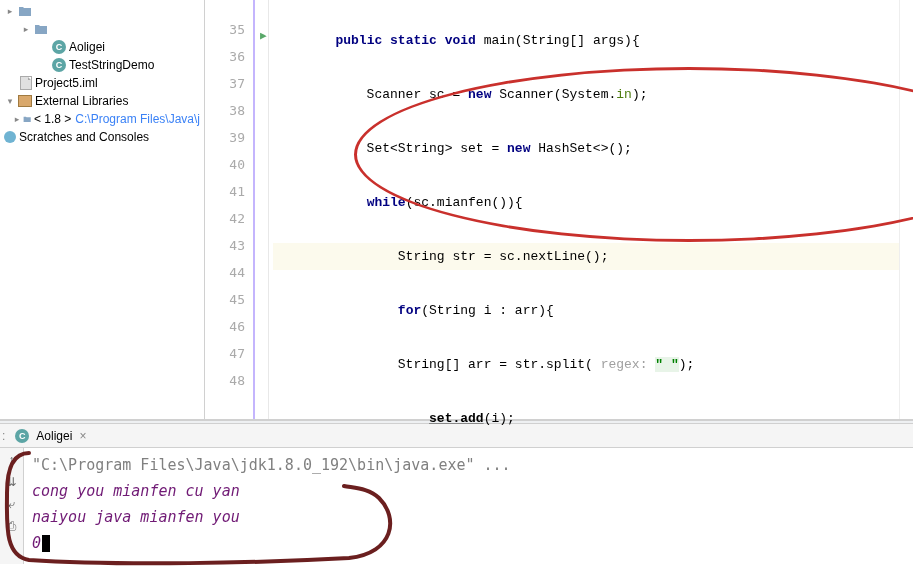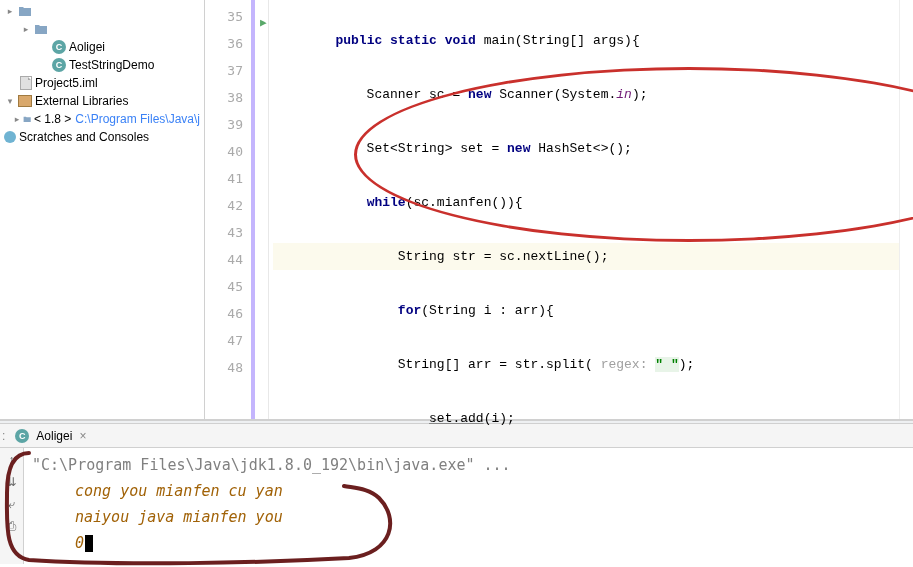--- a/index.html
+++ b/index.html
@@ -9,48 +9,48 @@
 .tree-item { display:flex; align-items:center; height:18px; font-size:12px; color:#000; cursor:pointer; }
 .tree-indent { display:inline-block; width:16px; }
 .tree-toggle { display:inline-block; width:12px; height:12px; text-align:center; line-height:12px; color:#888; margin-right:2px; font-size:9px; }
 .folder-icon-svg { width:14px; height:14px; margin-right:3px; }
 .class-icon { display:inline-flex; width:14px; height:14px; margin-right:3px; border-radius:50%; background:#5ca5a5; color:#fff; font-size:9px; font-weight:bold; align-items:center; justify-content:center; }
 .file-icon { display:inline-block; width:12px; height:14px; margin-right:3px; background:#e0e0e0; border:1px solid #aaa; position:relative; }
 .file-icon::after { content:""; position:absolute; right:0; top:0; border-left:3px solid #aaa; border-top:3px solid #fff; }
 .lib-icon { display:inline-block; width:14px; height:12px; margin-right:3px; background:#d9a86c; border:1px solid #a07a40; }
 .scratch-icon { display:inline-block; width:12px; height:12px; margin-right:3px; border-radius:50%; background:#6fb3d2; }
 .editor { flex:1; display:flex; background:#fff; position:relative; }
-.gutter { width:50px; background:#fff; border-right:4px solid #c4b5fd; padding-top:3px; }
+.gutter { width:50px; background:#fff; border-right:2px solid #c4b5fd; padding-top:16px; }
 .gutter-line { height:27px; line-height:27px; text-align:right; padding-right:8px; color:#aaa; font-family:Consolas,monospace; font-size:13px; position:relative; }
 .run-icon { position:absolute; left:55px; top:6px; color:#59a869; font-size:11px; }
 .markers { width:14px; background:#fff; border-right:1px solid #e8e8e8; }
 .code-area { flex:1; font-family:Consolas,"Courier New",monospace; font-size:13px; line-height:27px; white-space:pre; padding-left:4px; position:relative; }
 .code-line { height:27px; }
 .hl-line { background:#fcfaed; }
 .kw { color:#000080; font-weight:bold; }
 .kw2 { color:#000080; font-weight:bold; }
-.field { color:#701a75; font-style:italic; }
+.field { color:#4d7c0f; }
 .str { color:#008000; font-weight:bold; }
 .str-bg { background:#e8f4e8; }
 .hint { color:#a0a0a0; font-style:normal; }
-.underline { text-decoration:underline; text-decoration-color:#888; }
+.underline { text-decoration:underline; text-decoration-color:#888;font-weight:bold; }
 .right-gutter { width:14px; background:#fff; border-left:1px solid #eee; }
 .ellipse-overlay { position:absolute; left:85px; top:67px; width:670px; height:175px; border:3px solid #c9302c; border-radius:50%; pointer-events:none; }
 .divider-bottom { height:4px; background:#eef0f2; border-top:1px solid #d0d0d0; border-bottom:1px solid #d0d0d0; }
 .run-panel { height:140px; display:flex; flex-direction:column; }
 .run-header { height:24px; display:flex; align-items:center; border-bottom:1px solid #d0d0d0; padding-left:2px; background:#f5f5f5; font-size:12px; }
 .run-tab { display:flex; align-items:center; gap:4px; padding:0 6px; }
 .run-tab .class-icon { width:14px; height:14px; }
 .run-tab-close { color:#888; cursor:pointer; margin-left:3px; }
 .run-body { flex:1; display:flex; }
 .run-toolbar { width:24px; background:#f5f5f5; border-right:1px solid #d0d0d0; display:flex; flex-direction:column; align-items:center; padding-top:4px; gap:6px; }
 .tool-btn { width:16px; height:16px; display:flex; align-items:center; justify-content:center; color:#666; cursor:pointer; font-size:12px; }
 .console { flex:1; font-family:Consolas,monospace; font-size:15px; padding:4px 8px; line-height:26px; position:relative; background:#fff; }
 .console-head { color:#808080; }
-.console-in { color:#a16207; font-style:italic;margin-left:43px; }
+.console-in { color:#701a75; font-style:italic; }
 .cursor-blk { display:inline-block; width:8px; height:17px; background:#000; vertical-align:text-bottom; margin-left:1px; }
 .scribble-overlay { position:absolute; left:-25px; top:0; width:420px; height:118px; pointer-events:none; }
 </style>
 </head>
 <body>
 
 <div class="main-area">
   <div class="project-tree">
     <div class="tree-item">
         <span class="tree-toggle">▸</span>

